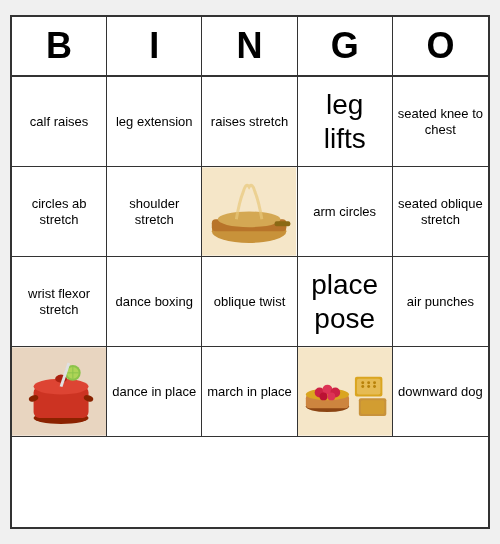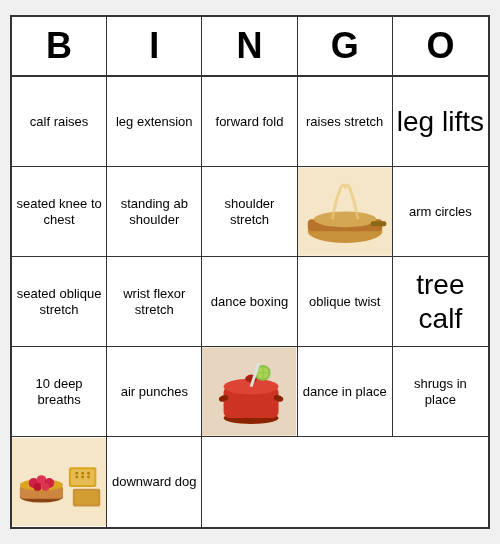--- a/index.html
+++ b/index.html
@@ -76,34 +76,31 @@
   </div>
   <div class="bingo-grid">
 
     <div class="cell">
       <span>calf raises</span>
     </div>
     <div class="cell">
       <span>leg extension</span>
     </div>
     <div class="cell">
-      <span>forward fold</span>
-    </div>
-    <div class="cell">
       <span>raises stretch</span>
     </div>
     <div class="cell large-text">
       <span>leg lifts</span>
     </div>
 
     <div class="cell">
       <span>seated knee to chest</span>
     </div>
     <div class="cell">
-      <span>standing ab shoulder</span>
+      <span>circles ab stretch</span>
     </div>
     <div class="cell">
       <span>shoulder stretch</span>
     </div>
     <div class="cell" style="padding:0; overflow:hidden;">
 
       <svg class="svg-food" viewBox="0 0 96 90" xmlns="http://www.w3.org/2000/svg">
         <rect width="96" height="90" fill="#f5e6c8"></rect>
 
         <ellipse cx="48" cy="65" rx="38" ry="12" fill="#c8923a"></ellipse>
@@ -127,24 +124,21 @@
       <span>wrist flexor stretch</span>
     </div>
     <div class="cell">
       <span>dance boxing</span>
     </div>
 
     <div class="cell">
       <span>oblique twist</span>
     </div>
     <div class="cell large-text">
-      <span>tree calf</span>
-    </div>
-    <div class="cell">
-      <span>10 deep breaths</span>
+      <span>place pose</span>
     </div>
     <div class="cell">
       <span>air punches</span>
     </div>
     <div class="cell" style="padding:0; overflow:hidden;">
 
       <svg class="svg-food" viewBox="0 0 96 90" xmlns="http://www.w3.org/2000/svg">
         <rect width="96" height="90" fill="#e8d5c0"></rect>
 
         <ellipse cx="50" cy="72" rx="28" ry="6" fill="#8b2200"></ellipse>
@@ -165,21 +159,21 @@
         <line x1="56" y1="26" x2="68" y2="26" stroke="#8bc34a" stroke-width="1"></line>
 
         <line x1="58" y1="16" x2="50" y2="40" stroke="#e0e0e0" stroke-width="3"></line>
       </svg>
     </div>
 
     <div class="cell">
       <span>dance in place</span>
     </div>
     <div class="cell">
-      <span>shrugs in place</span>
+      <span>march in place</span>
     </div>
     <div class="cell" style="padding:0; overflow:hidden;">
 
       <svg class="svg-food" viewBox="0 0 96 90" xmlns="http://www.w3.org/2000/svg">
         <rect width="96" height="90" fill="#f5e6c8"></rect>
 
         <ellipse cx="30" cy="60" rx="22" ry="6" fill="#8b4513"></ellipse>
         <rect x="8" y="48" width="44" height="14" rx="4" fill="#cd853f"></rect>
         <ellipse cx="30" cy="48" rx="22" ry="6" fill="#daa520"></ellipse>
 

